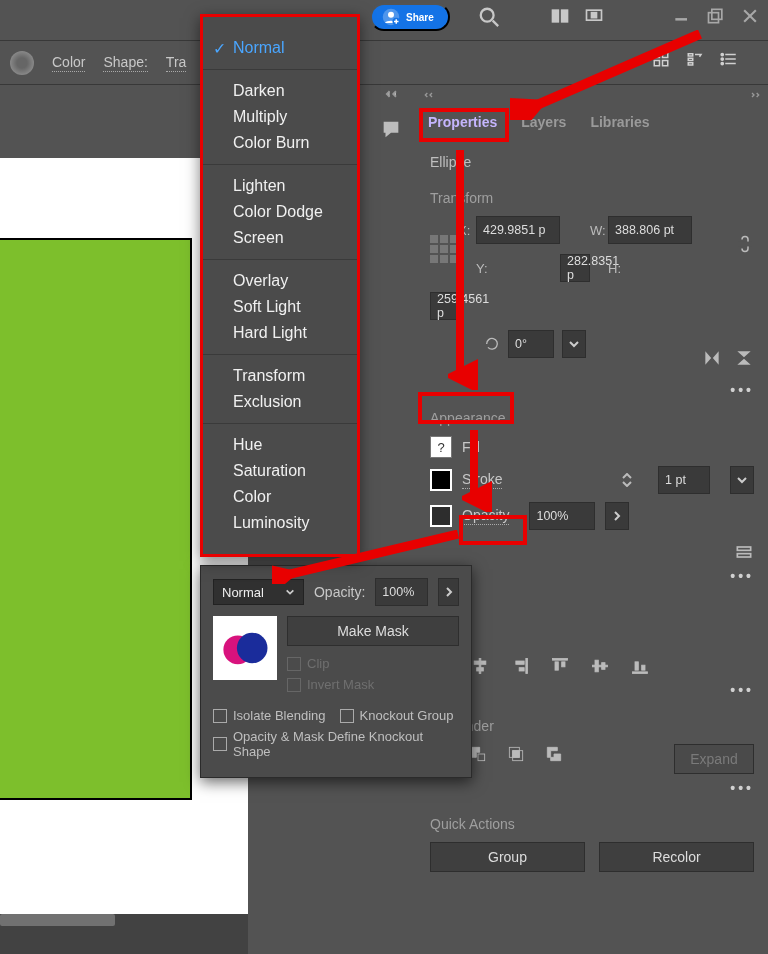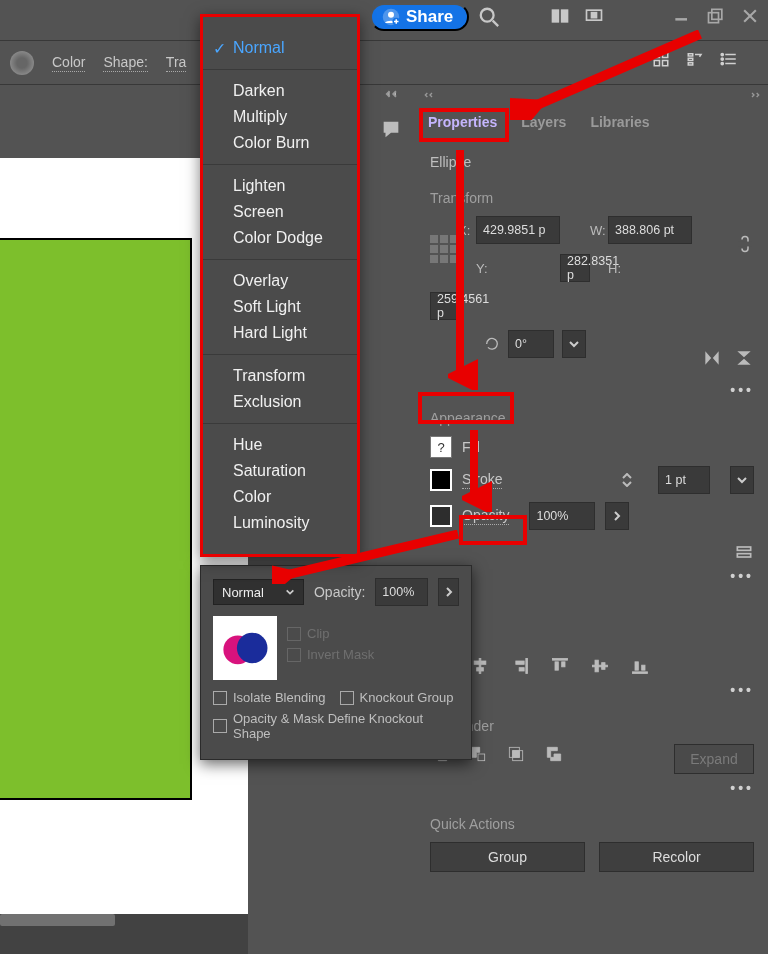--- a/index.html
+++ b/index.html
@@ -1,20 +1,20 @@
 <!DOCTYPE html>
 <html><head>
 <meta charset="utf-8">
 <style>
   * { margin:0; padding:0; box-sizing:border-box; font-family:"Segoe UI",Arial,sans-serif; }
   body { width:768px; height:954px; background:#535353; color:#c8c8c8; font-size:14px; overflow:hidden; position:relative; }
   
   
   .top-bar { position:absolute; left:0; right:0; top:0; height:35px; background:#535353; display:flex; align-items:center; }
-  .share-btn { position:absolute; left:370px; top:3px; height:28px; padding:0 14px 0 10px; border-radius:16px; background:#1473e6; color:#fff; font-size:17px; font-weight:600; display:flex; align-items:center; gap:6px; }
+  .share-btn { position:absolute; left:370px; top:3px; height:28px; padding:0 14px 0 10px; border-radius:16px; background:#1473e6; color:#fff; font-size:10px; font-weight:600; display:flex; align-items:center; gap:6px; }
   .share-btn svg { width:18px; height:18px; }
   .mag-icon { position:absolute; left:478px; top:6px; width:22px; height:22px; }
   .win-group { position:absolute; left:550px; top:6px; display:flex; gap:14px; }
   .win-group svg, .win-ctrl svg { width:20px; height:20px; }
   .win-ctrl { position:absolute; right:8px; top:6px; display:flex; gap:14px; }
   .win-ctrl svg { stroke:#a8a8a8; }
   
   
   .options-bar { position:absolute; left:0; right:0; top:45px; height:36px; background:#535353; display:flex; align-items:center; padding-left:10px; gap:18px; }
   .sel-thumb { width:24px; height:24px; background:radial-gradient(circle,#666 30%,#888 70%); border-radius:50%; }
@@ -382,20 +382,21 @@
       </div>
   </div>
   <div class="row" style="align-items:flex-start">
     <div class="thumb-prev">
       <svg viewBox="0 0 60 48">
           <circle cx="22" cy="26" r="16" fill="#d8127d"></circle>
           <circle cx="38" cy="24" r="17" fill="#1a2c9b"></circle>
         </svg>
     </div>
     <div style="flex:1">
+      <div class="btn">Make Mask</div>
       <div class="chk-row" style="margin-top:10px;color:#6f6f6f">
           <span class="chk" style="border-color:#666"></span>
           <span>Clip</span>
         </div>
       <div class="chk-row" style="color:#6f6f6f">
           <span class="chk" style="border-color:#666"></span>
           <span>Invert Mask</span>
         </div>
     </div>
   </div>
@@ -415,22 +416,22 @@
     <div class="grp">
       <li class="sel">Normal</li>
     </div>
     <div class="grp">
       <li>Darken</li>
       <li>Multiply</li>
       <li>Color Burn</li>
     </div>
     <div class="grp">
       <li>Lighten</li>
+      <li>Color Dodge</li>
       <li>Screen</li>
-      <li>Color Dodge</li>
     </div>
     <div class="grp">
       <li>Overlay</li>
       <li>Soft Light</li>
       <li>Hard Light</li>
     </div>
     <div class="grp">
       <li>Transform</li>
       <li>Exclusion</li>
     </div>

